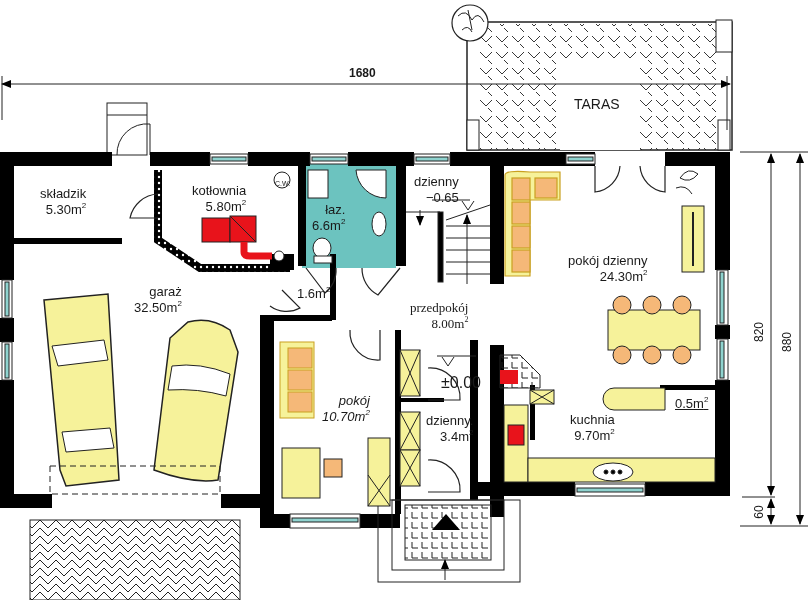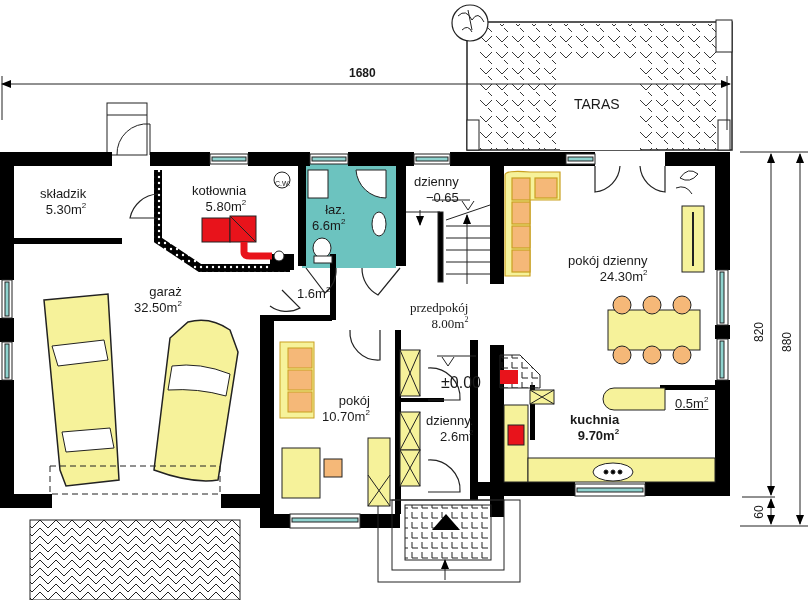--- a/index.html
+++ b/index.html
@@ -290,27 +290,27 @@
   <div><span>32.50m</span><sup>2</sup></div>
 </div>
 <div class="lbl" style="left:297px;top:286px;">
   <span>1.6m</span><sup>2</sup>
 </div>
 <div class="lbl" style="left:410px;top:300px;font-family:Liberation Serif, serif;">
   <div>przedpokój</div>
   <div><span>8.00m</span><sup>2</sup></div>
 </div>
 <div class="lbl" style="left:441px;top:343px;font-size:16px;margin-top:32px;">±0.00</div>
-<div class="lbl" style="left:322px;top:393px;">
+<div class="lbl" style="left:322px;top:393px;font-style:italic;">
   <div>pokój</div>
   <div><span>10.70m</span><sup>2</sup></div>
 </div>
 <div class="lbl" style="left:426px;top:413px;">
   <div>dzienny.</div>
-  <div><span>2.6m</span><sup>2</sup></div>
-</div>
-<div class="lbl" style="left:570px;top:412px;font-weight:bold;">
+  <div><span>3.4m</span><sup>2</sup></div>
+</div>
+<div class="lbl" style="left:570px;top:412px;">
   <div>kuchnia</div>
   <div><span>9.70m</span><sup>2</sup></div>
 </div>
 <div class="lbl" style="left:675px;top:396px;text-decoration:underline;">
   <span>0.5m</span><sup>2</sup>
 </div>
 
 </body></html>

